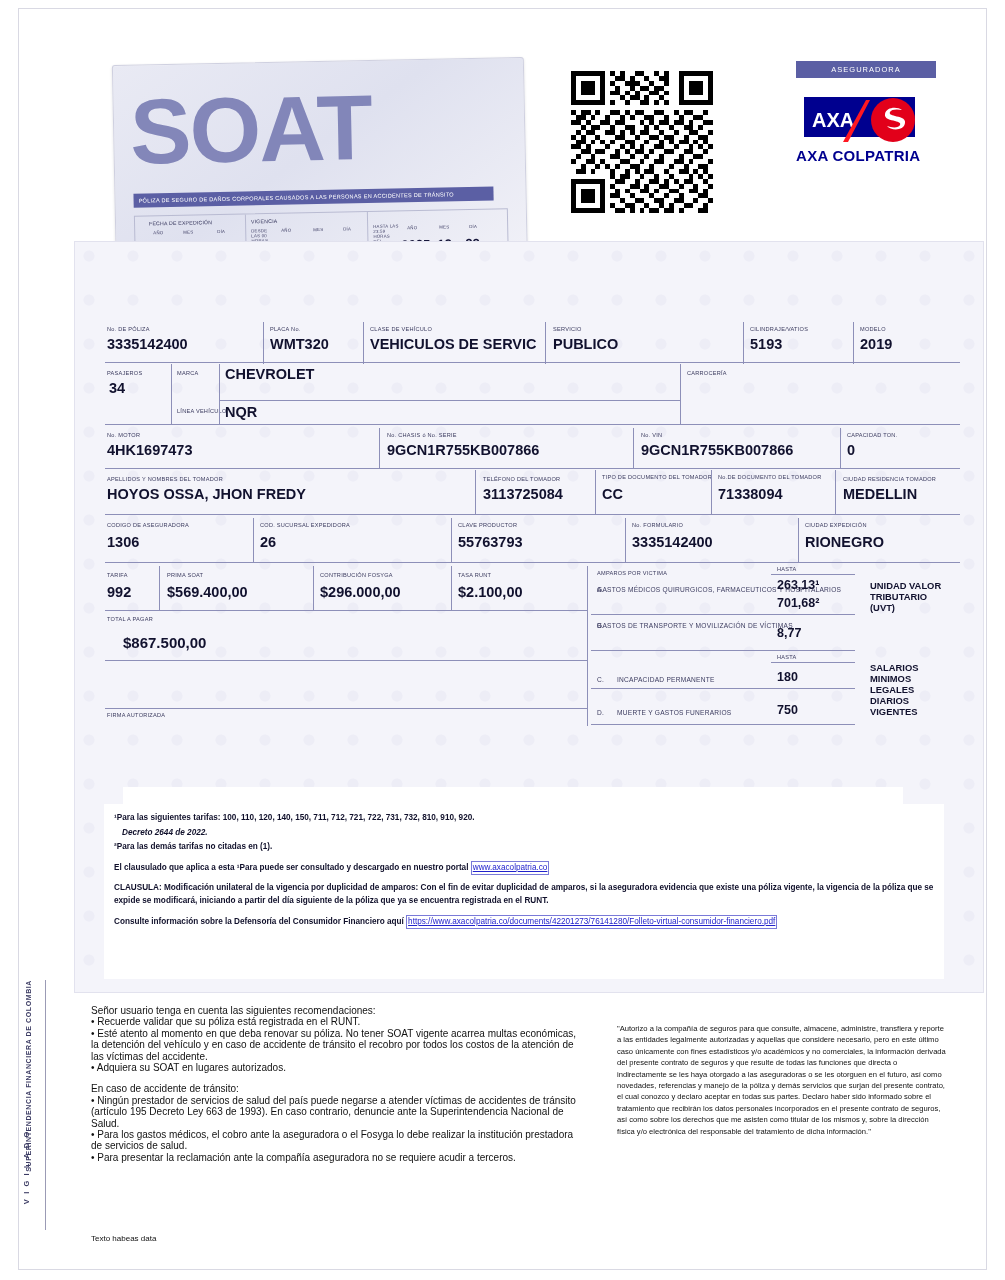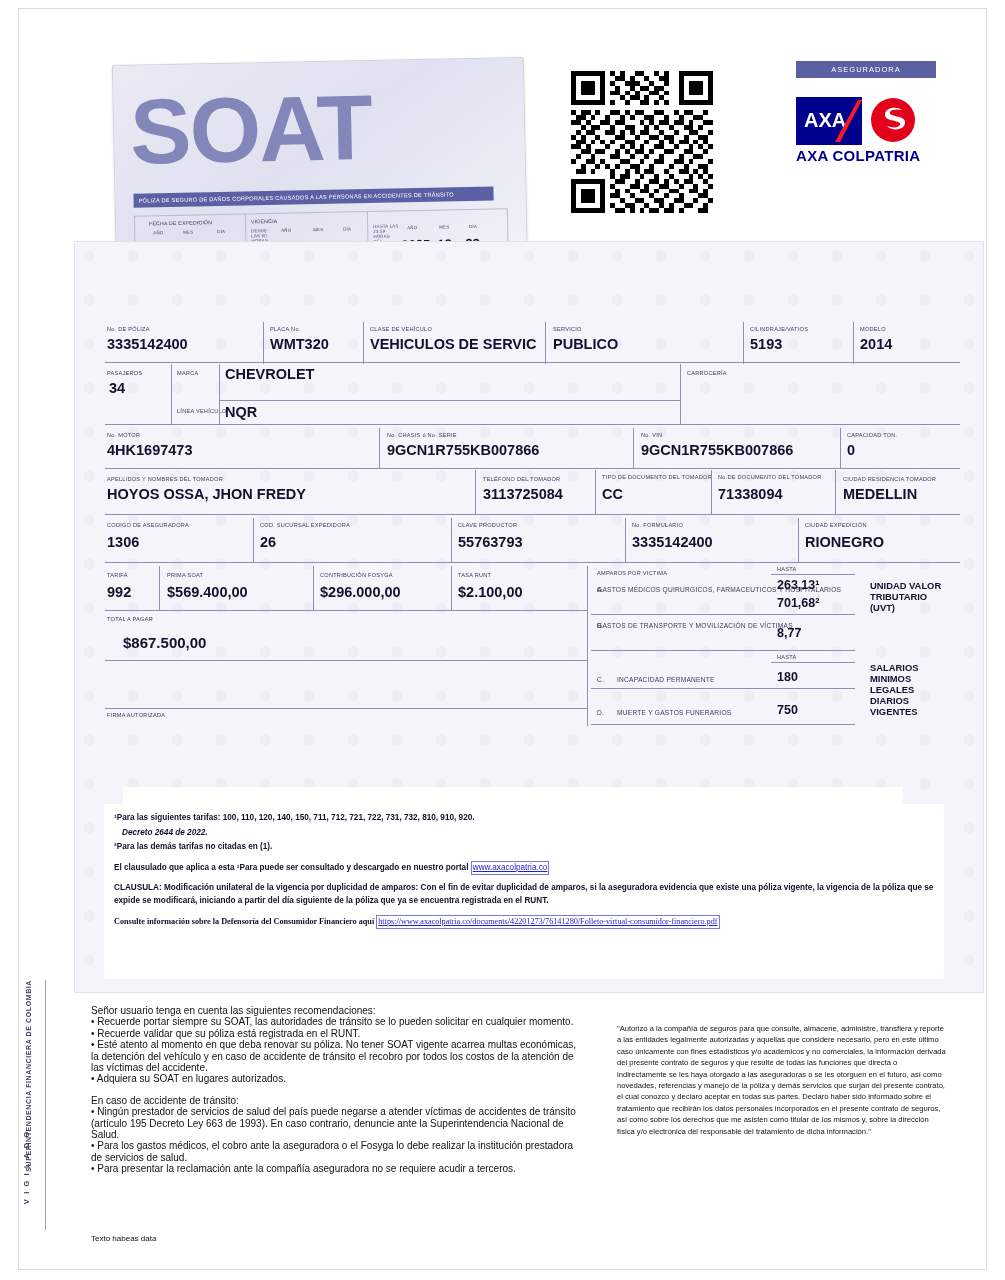--- a/index.html
+++ b/index.html
@@ -26,21 +26,21 @@
   .dt-sub{position:absolute;font-size:4.4px;color:#44446a;letter-spacing:.2px;}
   .dt-val{position:absolute;font-size:13px;font-weight:bold;color:#16163a;}
   .vsep{position:absolute;width:1px;background:#b9bbd2;top:0;height:52px;}
 
   
   .qr{position:absolute;left:552px;top:62px;width:142px;height:142px;}
 
   
   .aseg-bar{position:absolute;left:777px;top:52px;width:140px;height:17px;background:#5b5fa4;color:#fff;font-size:7.5px;letter-spacing:1px;text-align:center;line-height:17px;}
   .logo-wrap{position:absolute;left:777px;top:88px;width:142px;height:78px;}
-  .axa-box{position:absolute;left:0;top:0;width:66px;height:48px;background:#00008f;}
+  .axa-box{position:absolute;left:8px;top:0;width:66px;height:40px;background:#00008f;padding-left:45px;}
   .axa-txt{position:absolute;left:8px;top:12px;color:#fff;font-size:20px;font-weight:bold;letter-spacing:0px;}
   .axa-slash{position:absolute;left:36px;top:3px;width:30px;height:42px;overflow:hidden;}
   .colp-circ{position:absolute;left:74px;top:0px;width:46px;height:46px;}
   .axa-name{position:absolute;left:0px;top:50px;font-size:15px;font-weight:bold;color:#00008f;letter-spacing:.3px;}
 
   
   .body-card{position:absolute;left:55px;top:232px;width:908px;height:750px;
      background:#f4f4fa;border:1px solid #e2e2ee;overflow:hidden;}
   .wm{position:absolute;inset:0;opacity:.55;
      background-image:radial-gradient(circle at 14px 14px, #e7e7f3 5px, transparent 6px);
@@ -367,21 +367,21 @@
         <div class="val" style="left:2px;top:32px;">3335142400</div>
         <div class="lab" style="left:165px;top:22px;">PLACA No.</div>
         <div class="val" style="left:165px;top:32px;">WMT320</div>
         <div class="lab" style="left:265px;top:22px;">CLASE DE VEHÍCULO</div>
         <div class="val" style="left:265px;top:32px;">VEHICULOS DE SERVIC</div>
         <div class="lab" style="left:448px;top:22px;">SERVICIO</div>
         <div class="val" style="left:448px;top:32px;">PUBLICO</div>
         <div class="lab" style="left:645px;top:22px;">CILINDRAJE/VATIOS</div>
         <div class="val" style="left:645px;top:32px;">5193</div>
         <div class="lab" style="left:755px;top:22px;">MODELO</div>
-        <div class="val" style="left:755px;top:32px;">2014</div>
+        <div class="val" style="left:755px;top:32px;">2019</div>
 
         <div class="vline" style="left:158px;top:18px;height:42px;"></div>
         <div class="vline" style="left:258px;top:18px;height:42px;"></div>
         <div class="vline" style="left:440px;top:18px;height:42px;"></div>
         <div class="vline" style="left:638px;top:18px;height:42px;"></div>
         <div class="vline" style="left:748px;top:18px;height:42px;"></div>
         <div class="hline" style="left:0px;top:58px;width:855px;"></div>
 
         <div class="lab" style="left:2px;top:66px;">PASAJEROS</div>
         <div class="val" style="left:4px;top:76px;">34</div>
@@ -497,26 +497,25 @@
         <div class="hline" style="left:486px;top:420px;width:264px;"></div>
       </div>
     </div>
 
     <div class="notes">
       <p style="margin-bottom:2px;"><b>¹Para las siguientes tarifas: 100, 110, 120, 140, 150, 711, 712, 721, 722, 731, 732, 810, 910, 920.</b></p>
       <p style="margin-bottom:2px;padding-left:8px;font-style:italic;"><b>Decreto 2644 de 2022.</b></p>
       <p style=""><b>²Para las demás tarifas no citadas en (1).</b></p>
       <p><b>El clausulado que aplica a esta ¹Para puede ser consultado y descargado en nuestro portal </b><span class="lnk boxed">www.axacolpatria.co</span></p>
       <p style="margin-top:6px;"><b>CLAUSULA: Modificación unilateral de la vigencia por duplicidad de amparos: Con el fin de evitar duplicidad de amparos, si la aseguradora evidencia que existe una póliza vigente, la vigencia de la póliza que se expide se modificará, iniciando a partir del día siguiente de la póliza que ya se encuentra registrada en el RUNT.</b></p>
-      <p style="font-family:Liberation Serif, serif;"><b>Consulte información sobre la Defensoría del Consumidor Financiero aquí </b><span class="lnk boxed">https://www.axacolpatria.co/documents/42201273/76141280/Folleto-virtual-consumidor-financiero.pdf</span></p>
+      <p style=""><b>Consulte información sobre la Defensoría del Consumidor Financiero aquí </b><span class="lnk boxed">https://www.axacolpatria.co/documents/42201273/76141280/Folleto-virtual-consumidor-financiero.pdf</span></p>
     </div>
 
     <div class="rec-l">
       <p style="margin-bottom:0;">Señor usuario tenga en cuenta las siguientes recomendaciones:</p>
-      <p style="margin-bottom:0;">• Recuerde portar siempre su SOAT, las autoridades de tránsito se lo pueden solicitar en cualquier momento.</p>
       <p style="margin-bottom:0;">• Recuerde validar que su póliza está registrada en el RUNT.</p>
       <p style="margin-bottom:0;">• Esté atento al momento en que deba renovar su póliza. No tener SOAT vigente acarrea multas económicas, la detención del vehículo y en caso de accidente de tránsito el recobro por todos los costos de la atención de las víctimas del accidente.</p>
       <p style="margin-bottom:10px;">• Adquiera su SOAT en lugares autorizados.</p>
       <p style="margin-bottom:0;">En caso de accidente de tránsito:</p>
       <p style="margin-bottom:0;">• Ningún prestador de servicios de salud del país puede negarse a atender víctimas de accidentes de tránsito (artículo 195 Decreto Ley 663 de 1993). En caso contrario, denuncie ante la Superintendencia Nacional de Salud.</p>
       <p style="margin-bottom:0;">• Para los gastos médicos, el cobro ante la aseguradora o el Fosyga lo debe realizar la institución prestadora de servicios de salud.</p>
       <p style="margin-bottom:0;">• Para presentar la reclamación ante la compañía aseguradora no se requiere acudir a terceros.</p>
     </div>
 
     <div class="rec-r">"Autorizo a la compañía de seguros para que consulte, almacene, administre, transfiera y reporte a las entidades legalmente autorizadas y aquellas que considere necesario, pero en este último caso únicamente con fines estadísticos y/o académicos y no comerciales, la información derivada del presente contrato de seguros y que resulte de todas las funciones que directa o indirectamente se les haya otorgado a las aseguradoras o se les otorguen en el futuro, así como novedades, referencias y manejo de la póliza y demás servicios que surjan del presente contrato, el cual conozco y declaro aceptar en todas sus partes. Declaro haber sido informado sobre el tratamiento que recibirán los datos personales incorporados en el presente contrato de seguros, así como sobre los derechos que me asisten como titular de los mismos y, sobre la dirección física y/o electrónica del responsable del tratamiento de dicha información."</div>

